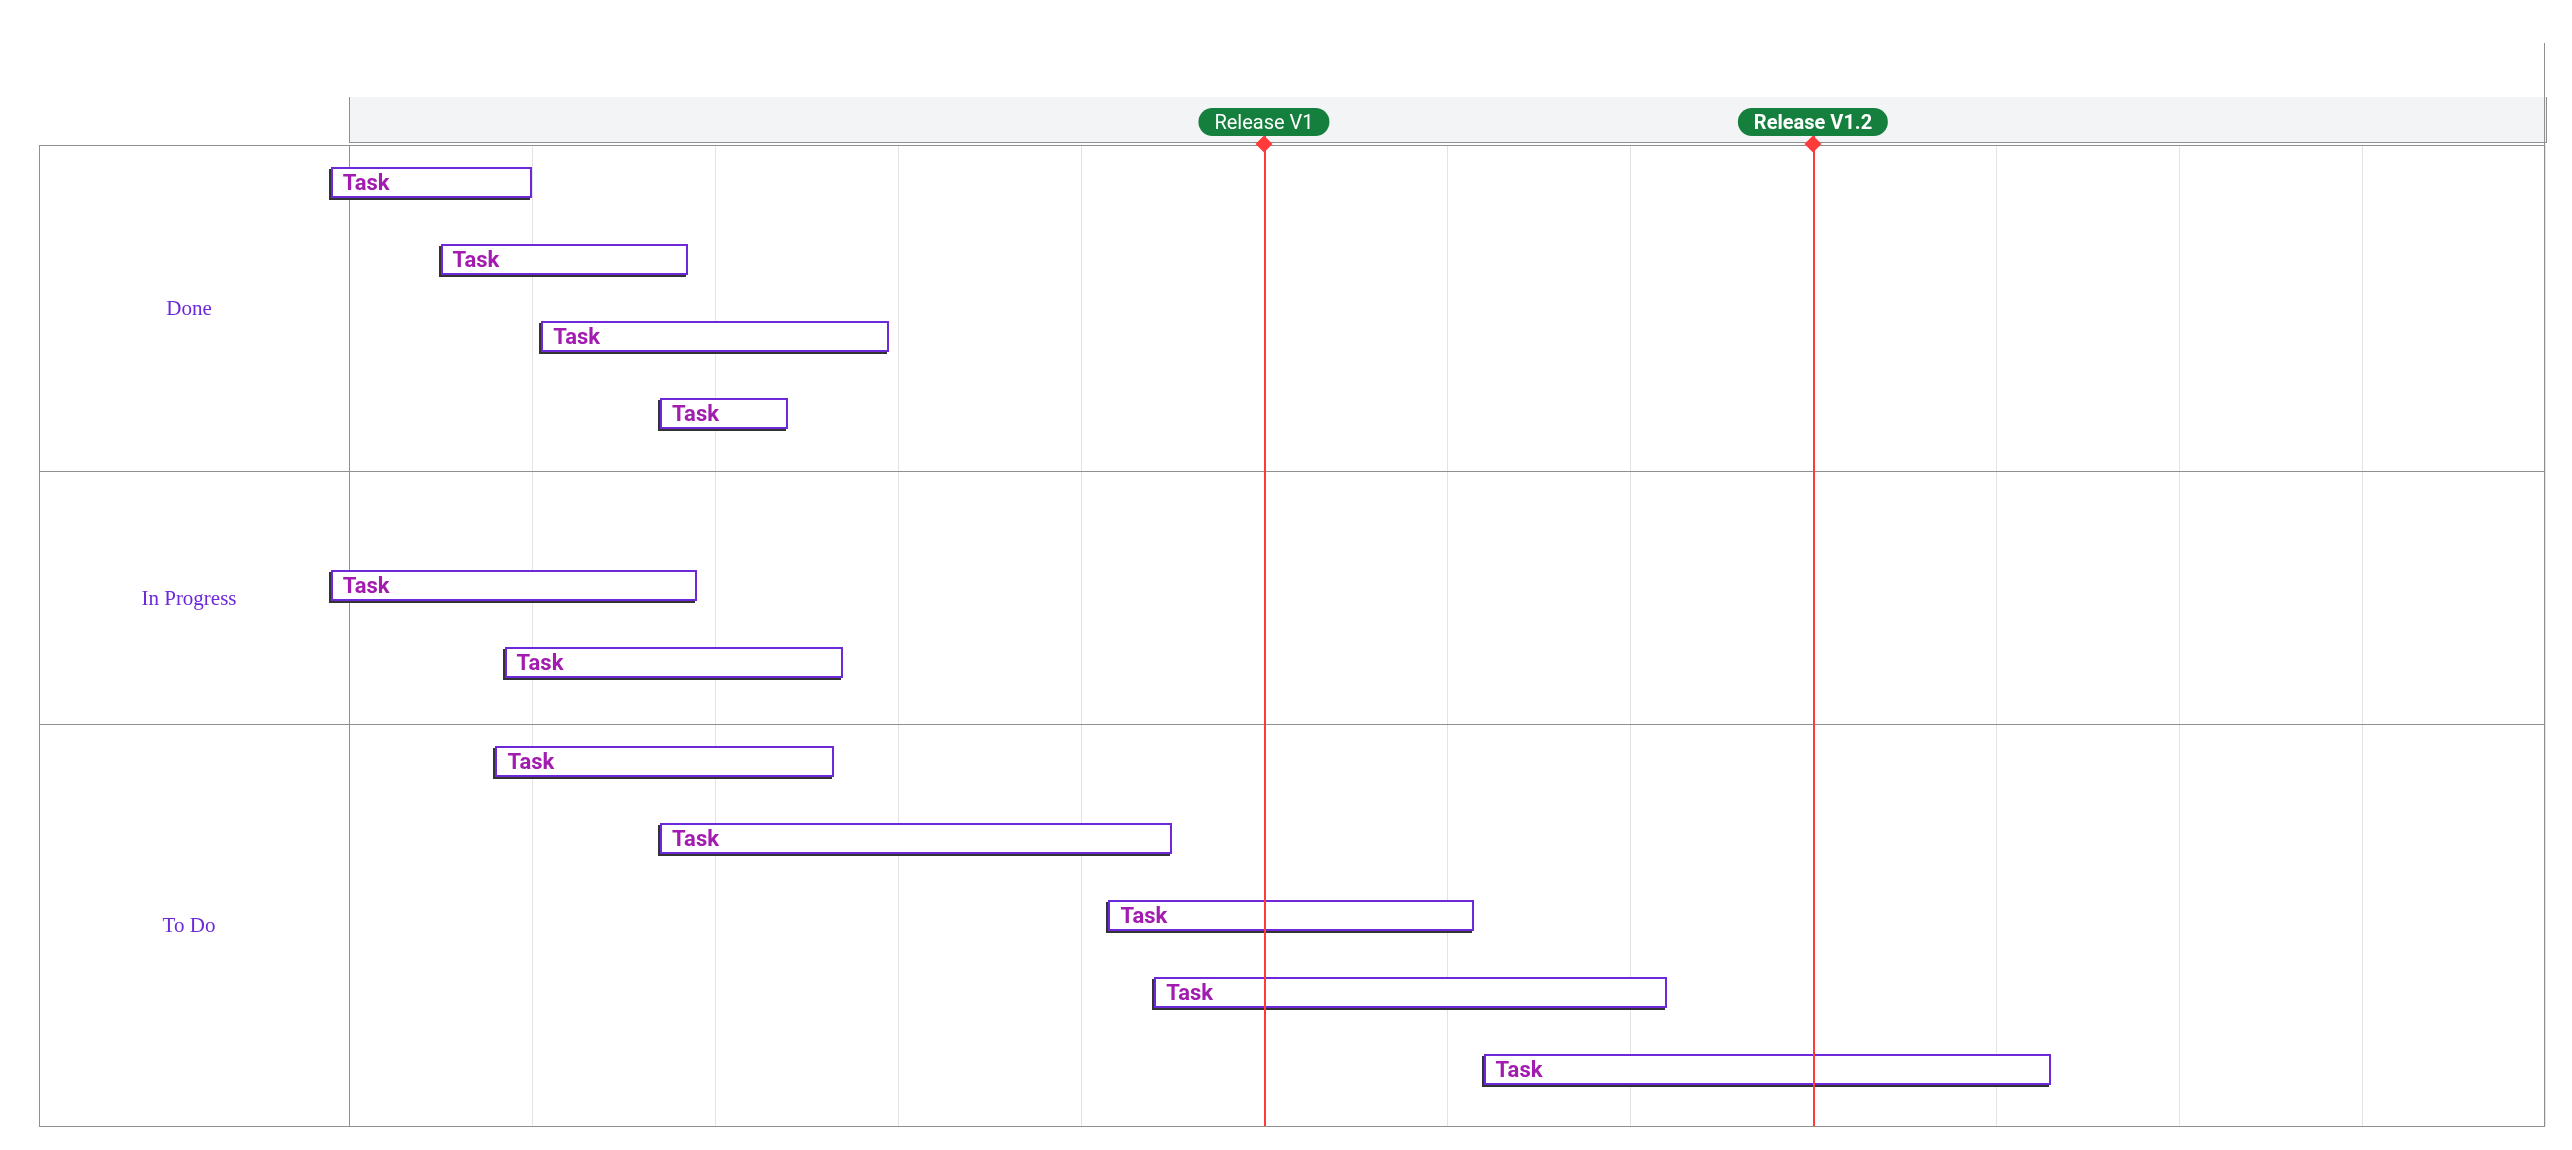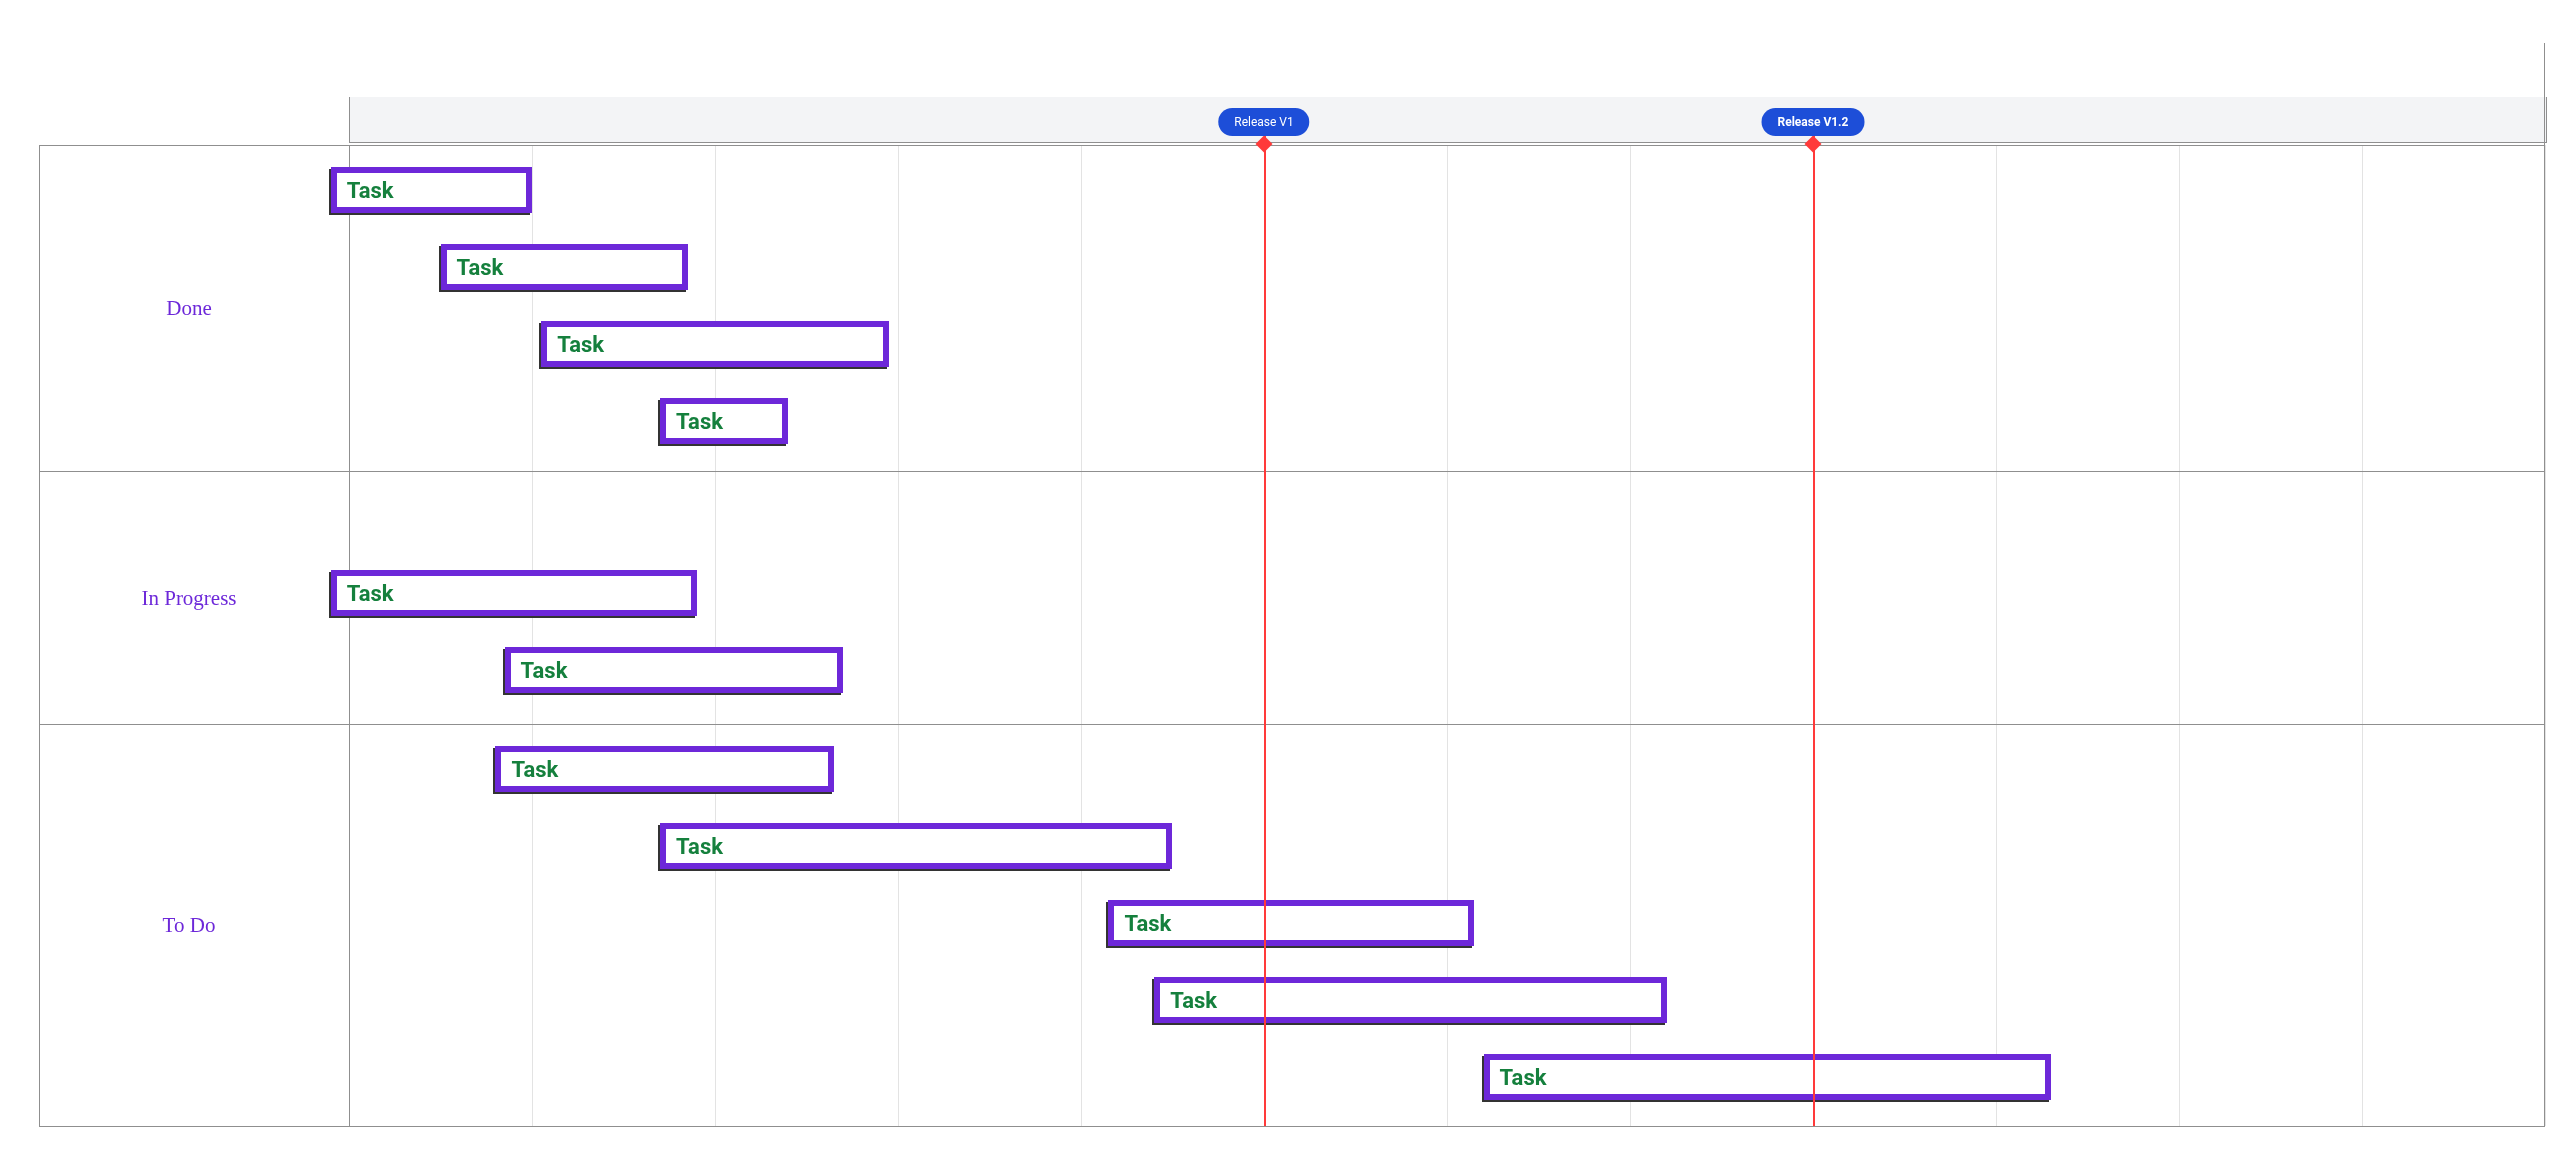--- a/index.html
+++ b/index.html
@@ -15,24 +15,24 @@
   
   .section-label{position:absolute;width:300px;text-align:center;font-size:21px;color:#6d28d9;font-family:Liberation Serif, serif;}
   .sect-border{position:absolute;left:39px;right:27px;border-top:1px solid #8f8f8f;}
   .left-border{position:absolute;left:39px;top:145px;width:0;height:981px;border-left:1px solid #8f8f8f;}
   .bottom-border{position:absolute;left:39px;right:27px;top:1126px;border-top:1px solid #8f8f8f;}
   .right-outer{position:absolute;right:27px;top:43px;width:0;height:1083px;border-left:1px solid #8f8f8f;}
   
   .gridline{position:absolute;top:145px;width:0;height:981px;border-left:1px solid #e3e3e3;}
   .gridline.strong{border-left:1px solid #8f8f8f;}
   
-  .task{position:absolute;height:46px;box-sizing:border-box;border:6px solid #6d28d9;background:#fff;box-shadow:-2px 2px 0 0 #333;display:flex;align-items:center;padding-left:10px;font-size:22px;font-weight:700;color:#15803d;}
+  .task{position:absolute;height:31px;box-sizing:border-box;border:2px solid #6d28d9;background:#fff;box-shadow:-2px 2px 0 0 #333;display:flex;align-items:center;padding-left:10px;font-size:22px;font-weight:700;color:#a21caf;}
   
   .ms-line{position:absolute;top:121px;width:0;height:1005px;border-left:2px solid #ff3a3a;}
-  .ms-bubble{position:absolute;top:108px;height:28px;padding:0 16px;border-radius:14px;background:#1d4ed8;color:#fff;font-size:12px;display:flex;align-items:center;justify-content:center;white-space:nowrap;transform:translateX(-50%);}
+  .ms-bubble{position:absolute;top:108px;height:28px;padding:0 16px;border-radius:14px;background:#15803d;color:#fff;font-size:20px;display:flex;align-items:center;justify-content:center;white-space:nowrap;transform:translateX(-50%);}
   .ms-diamond{position:absolute;width:12px;height:12px;background:#ff3a3a;transform:translateX(-50%) rotate(45deg);top:138px;}
 </style>
 </head>
 <body>
 
 <div class="viewport" id="vp">
     <div class="milestone-row" style="width: 2196px;"></div>
     <div class="right-outer"></div>
     <div class="left-border"></div>
     <div class="bottom-border"></div>

